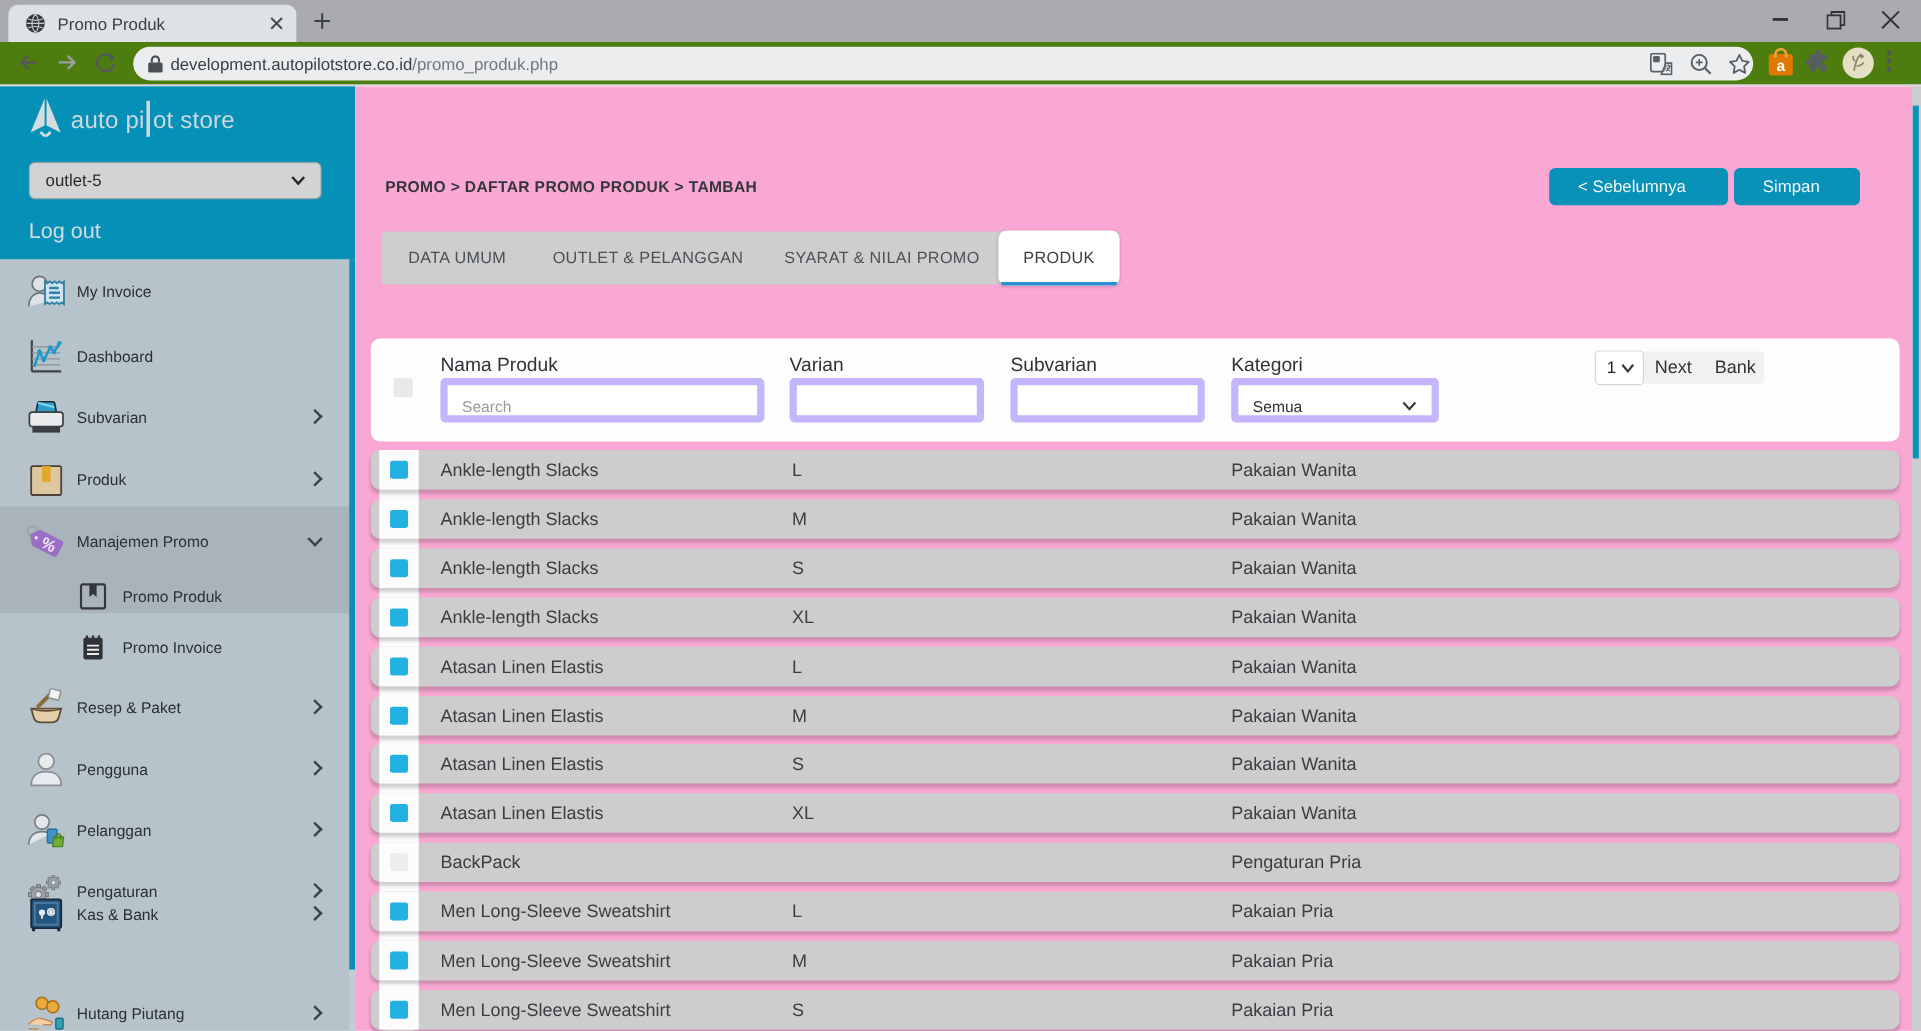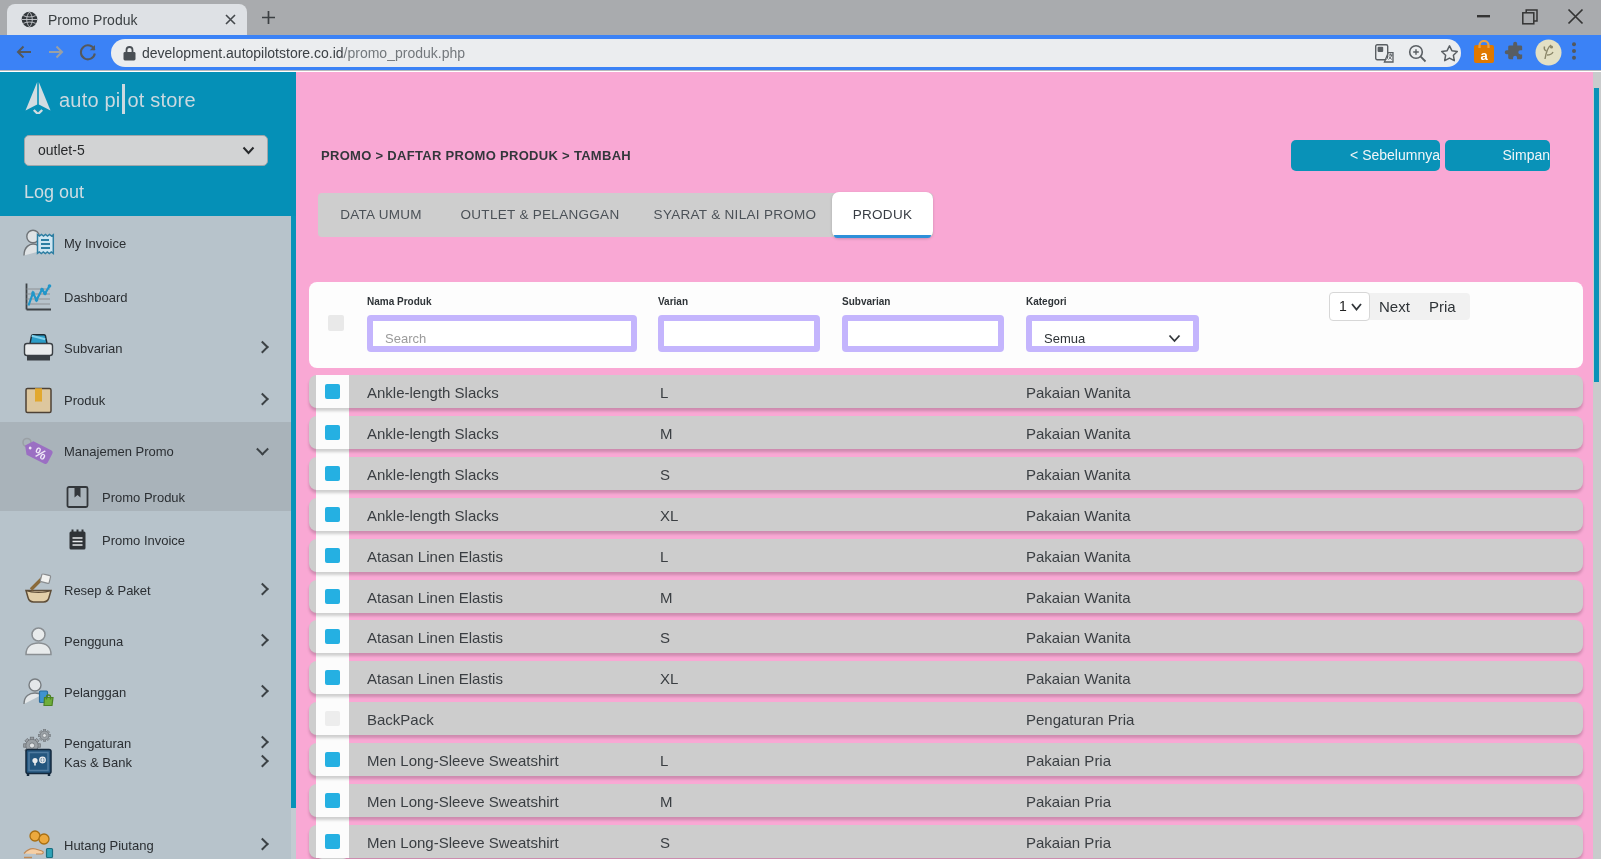--- a/index.html
+++ b/index.html
@@ -2,21 +2,21 @@
 <html><head>
 <meta charset="utf-8">
 <style>
 * { margin:0; padding:0; box-sizing:border-box; }
 html,body { width:1601px; height:859px; overflow:hidden; font-family:"Liberation Sans", sans-serif; }
 .abs { position:absolute; }
 
 #tabbar { position:absolute; left:0; top:0; width:1601px; height:35px; background:#a9abae; }
 #tab { position:absolute; left:7px; top:4px; width:240px; height:31px; background:#dee1e5; border-radius:8px 8px 0 0; }
 #tab .title { position:absolute; left:41px; top:8px; font-size:14px; color:#3b4043; }
-#addrbar { position:absolute; left:0; top:35px; width:1601px; height:36px; background:#3b82f6; border-bottom:1px solid #b8babd; }
+#addrbar { position:absolute; left:0; top:35px; width:1601px; height:36px; background:#4d7c0f; border-bottom:1px solid #b8babd; }
 #pill { position:absolute; left:111px; top:4px; width:1350px; height:28px; background:#ebedef; border-radius:14px; }
 #pill .url { position:absolute; left:31px; top:6px; font-size:14px; color:#3c4145; white-space:nowrap; }
 #pill .url .path { color:#73787c; }
 
 #sidebar { position:absolute; left:0; top:72px; width:296px; height:787px; background:#b7c3cb; }
 #sidehead { position:absolute; left:0; top:0; width:296px; height:144px; background:#0590b7; }
 #outletsel { position:absolute; left:24px; top:63px; width:244px; height:31px; background:#d2d3d4; border:1px solid #9fa6aa; border-radius:5px; font-size:14px; color:#27292b; line-height:29px; padding-left:13px; }
 #logout { position:absolute; left:24px; top:110px; font-size:18px; color:#cfdce2; }
 #sidescroll { position:absolute; left:291px; top:144px; width:5px; height:643px; background:#c3ccd2; }
 #sidethumb { position:absolute; left:0; top:0; width:5px; height:592px; background:#0992b8; }
@@ -25,29 +25,29 @@
 .mitem .ico { position:absolute; left:22px; top:50%; transform:translateY(-50%); width:33px; height:33px; }
 .msub .txt { left:102px; font-size:13px; }
 .msub .ico { left:66px; width:23px; height:23px; }
 .chev { position:absolute; right:24px; top:50%; width:9px; height:9px; border-right:2px solid #3c4246; border-bottom:2px solid #3c4246; }
 .chev.r { transform:translateY(-60%) rotate(-45deg); }
 .chev.d { transform:translateY(-70%) rotate(45deg); }
 #selblock { position:absolute; left:0; top:350px; width:291px; height:89px; background:#a9b3ba; }
 
 #main { position:absolute; left:296px; top:72px; width:1443px; height:787px; background:#f9a8d4; }
 #crumb { position:absolute; left:25px; top:76px; font-size:13px; font-weight:bold; color:#33373b; letter-spacing:.3px; }
-.tealbtn { position:absolute; top:68px; height:31px; background:#0992b8; border-radius:5px; color:#f2f6f8; font-size:14px; text-align:right; }
+.tealbtn { position:absolute; top:68px; height:31px; background:#0992b8; border-radius:5px; color:#f2f6f8; font-size:14px; text-align:left;padding-left:24px; }
 #tabstrip { position:absolute; left:22px; top:121px; width:615px; height:44px; background:#cecece; border-radius:4px; }
 .tabl { position:absolute; top:0; height:44px; line-height:44px; font-size:13.5px; color:#4b5157; letter-spacing:.3px; transform:translateX(-50%); white-space:nowrap; }
 #activetab { position:absolute; left:536px; top:120px; width:101px; height:46px; background:#fff; border-radius:7px; box-shadow:0 1px 3px rgba(0,0,0,.18); }
 #activetab .lbl { position:absolute; width:100%; text-align:center; top:15px; font-size:13.5px; color:#383d44; letter-spacing:.3px; }
 #activetab .ul { position:absolute; left:2px; right:2px; bottom:0; height:3px; background:#2e8fd9; border-radius:0 0 6px 6px; }
 
 #fcard { position:absolute; left:13px; top:210px; width:1274px; height:86px; background:#fdfdfd; border-radius:8px; }
-.flabel { position:absolute; top:14px; font-size:10px; font-weight:bold; color:#2e3337; }
+.flabel { position:absolute; top:14px; font-size:16px; font-weight:normal; color:#2e3337; }
 .finput { position:absolute; top:33px; height:37px; background:#fff; border:6px solid #c4b5fd; border-radius:4px; font-size:13px; color:#9b9b9b; line-height:35px; padding-left:12px; }
 #fchk { position:absolute; left:19px; top:33px; width:16px; height:16px; background:#e9e9e9; border-radius:2px; }
 #pagebox { position:absolute; left:1021px; top:11px; width:140px; height:27px; background:#f1f1f1; border-radius:4px; }
 #pagesel { position:absolute; left:1020px; top:10px; width:41px; height:29px; background:#fff; border:1px solid #d7d7d7; border-radius:4px; }
 
 #tbl { position:absolute; left:13px; top:303px; width:1274px; height:484px; }
 #wstrip { position:absolute; left:7px; top:0; width:33px; height:484px; background:#fcfcfc; border-radius:6px; }
 .row { position:absolute; left:0; width:1274px; height:33px; background:#cdcdcd; border-radius:8px; box-shadow:0 3px 3px rgba(0,0,0,.18); }
 .row .cell { position:absolute; top:50%; transform:translateY(-50%); font-size:15px; color:#3a3e42;text-align:center; }
 .cb { position:absolute; left:16px; top:9px; width:15px; height:15px; background:#25b0e2; border-radius:2px; }
@@ -345,21 +345,21 @@
         </svg>
     </div>
     <div id="pagebox"></div>
     <div id="pagesel">
         <span class="abs" style="left:9px;top:5px;font-size:14px;color:#222;">1</span>
       <svg class="abs" style="right:7px;top:10px" width="11" height="8" viewBox="0 0 11 8">
           <path d="M1 1 L5.5 6.5 L10 1" stroke="#33373b" stroke-width="1.8" fill="none"></path>
         </svg>
     </div>
     <span class="abs" style="left:1070px;top:16px;font-size:15px;color:#2e3337;">Next</span>
-    <span class="abs" style="left:1120px;top:16px;font-size:15px;color:#2e3337;">Pria</span>
+    <span class="abs" style="left:1120px;top:16px;font-size:15px;color:#2e3337;">Bank</span>
   </div>
 
   <div id="tbl">
       <div id="wstrip"></div>
       <div class="row" style="top:0px">
     <div class="cwhite"></div>
     <div class="cb"></div>
     <span class="cell" style="left:58px">Ankle-length Slacks</span>
     <span class="cell" style="left:351px">L</span>
     <span class="cell" style="left:717px">Pakaian Wanita</span>

